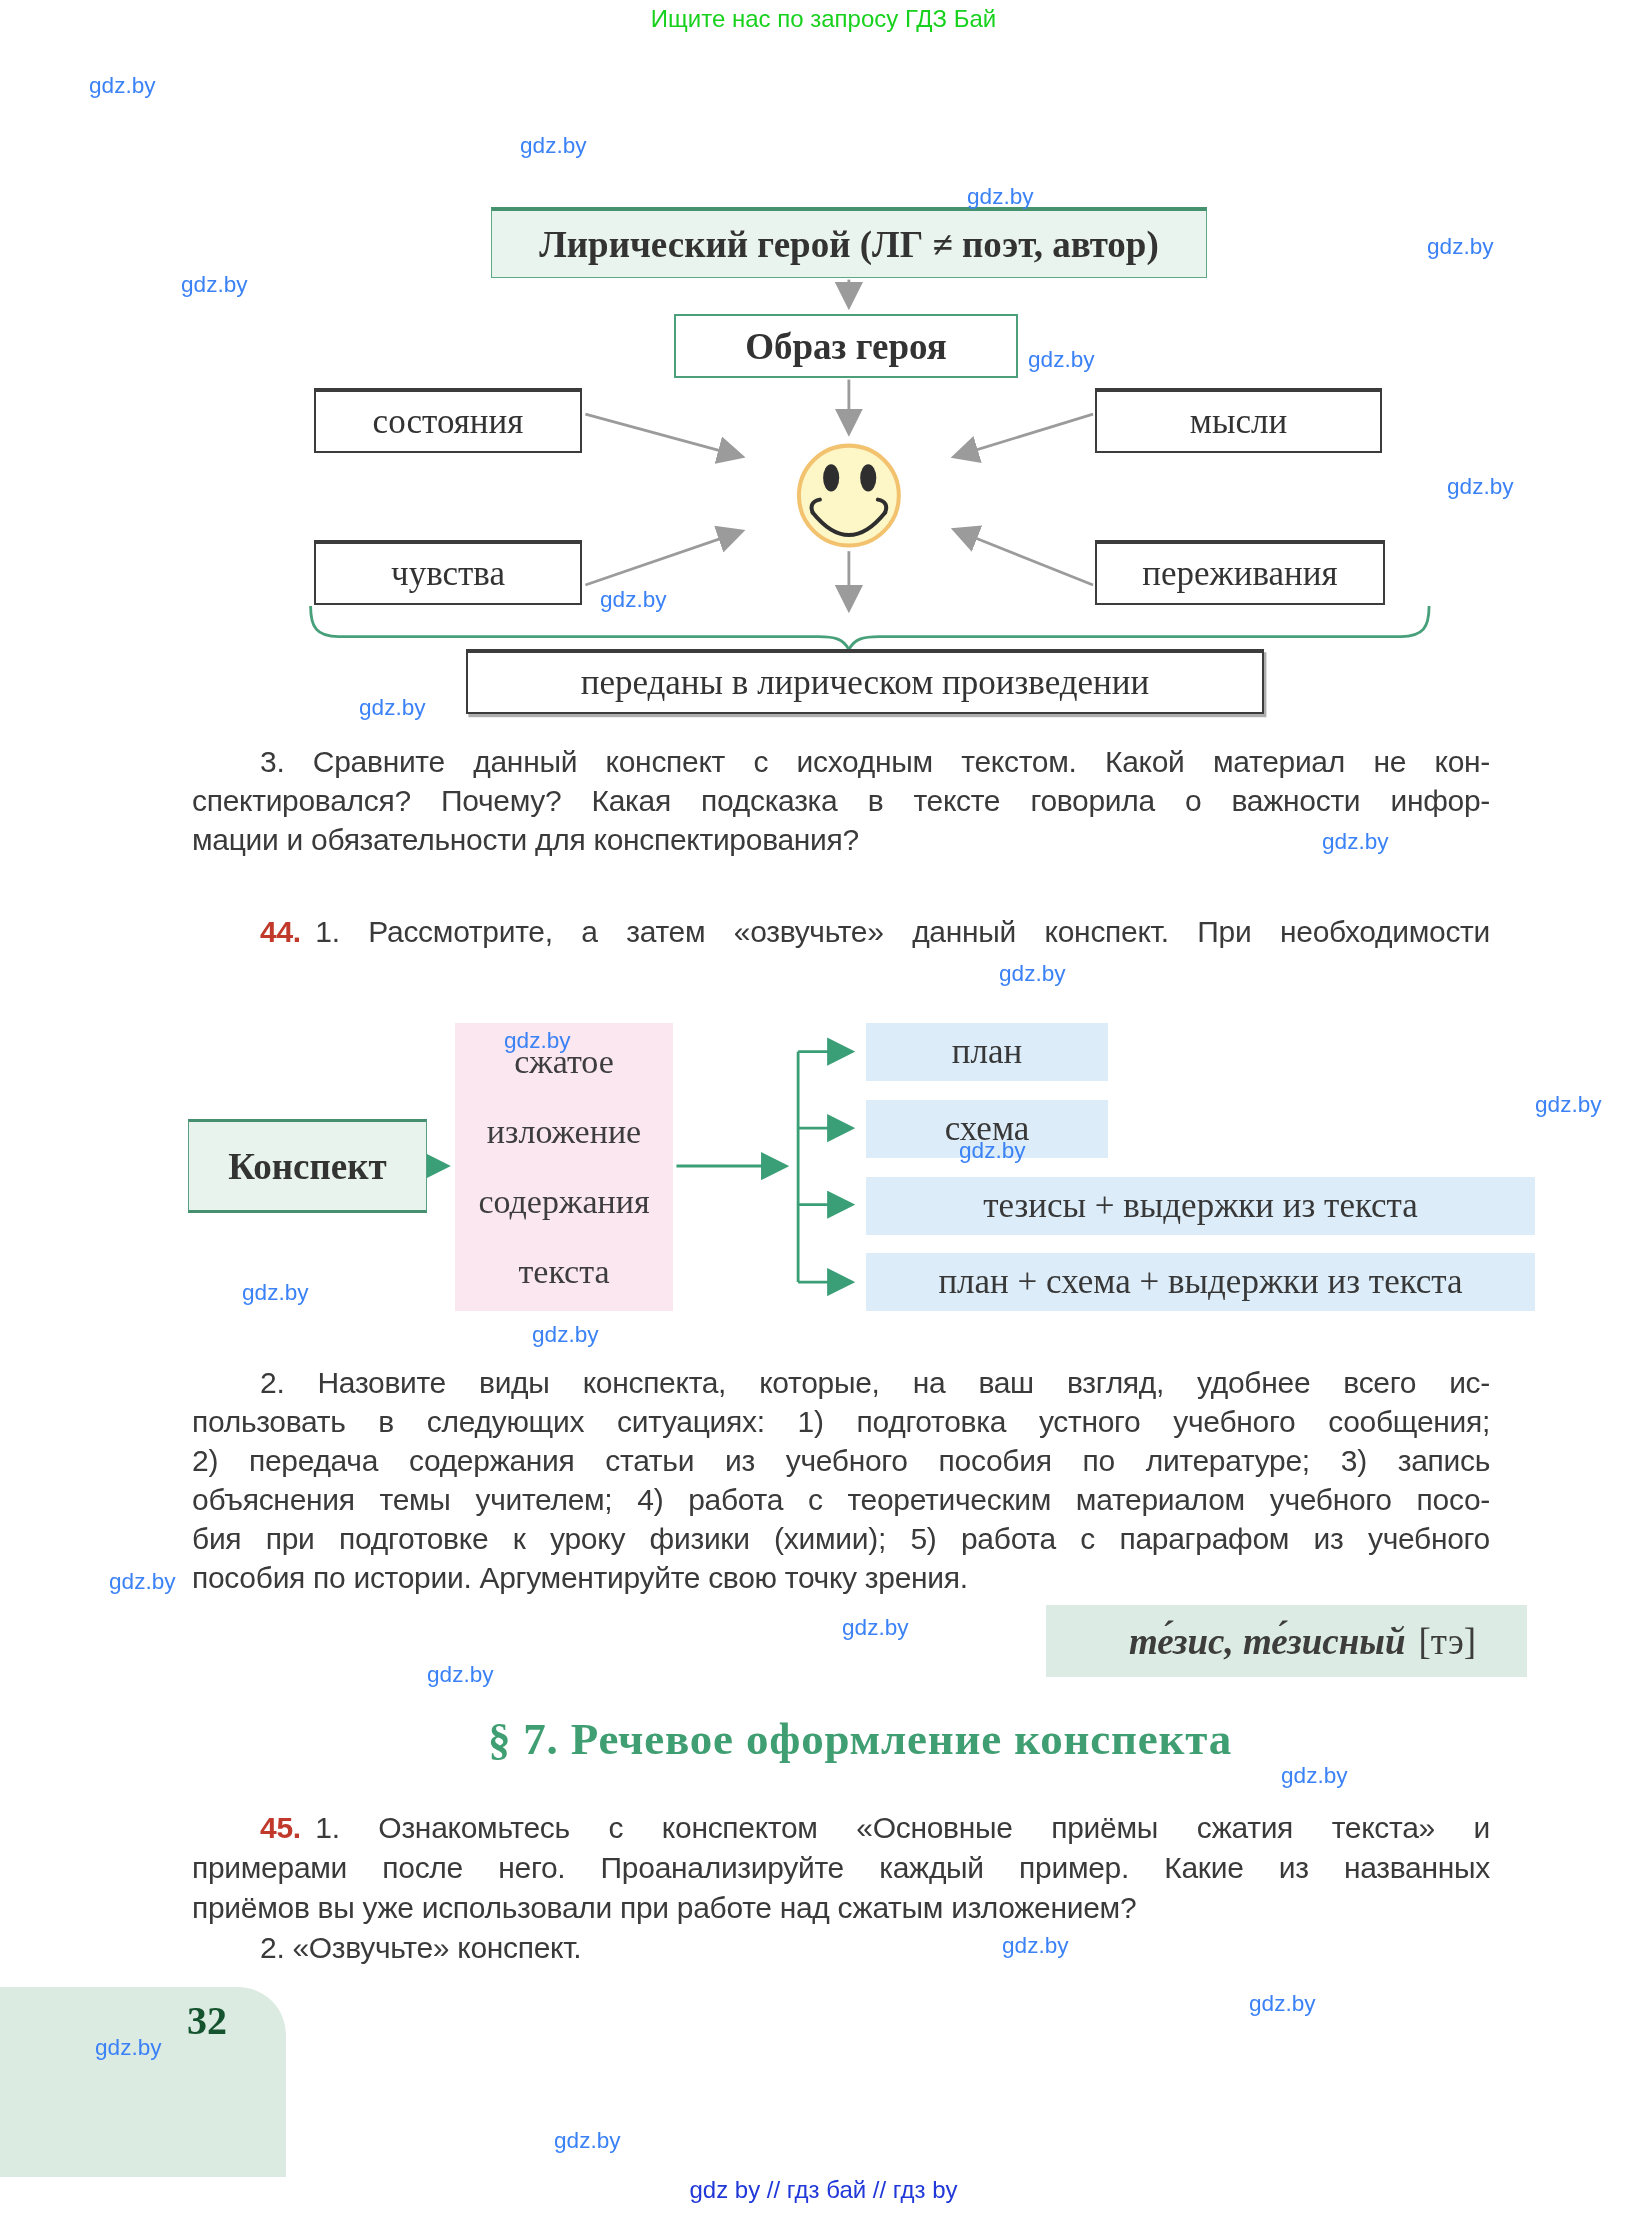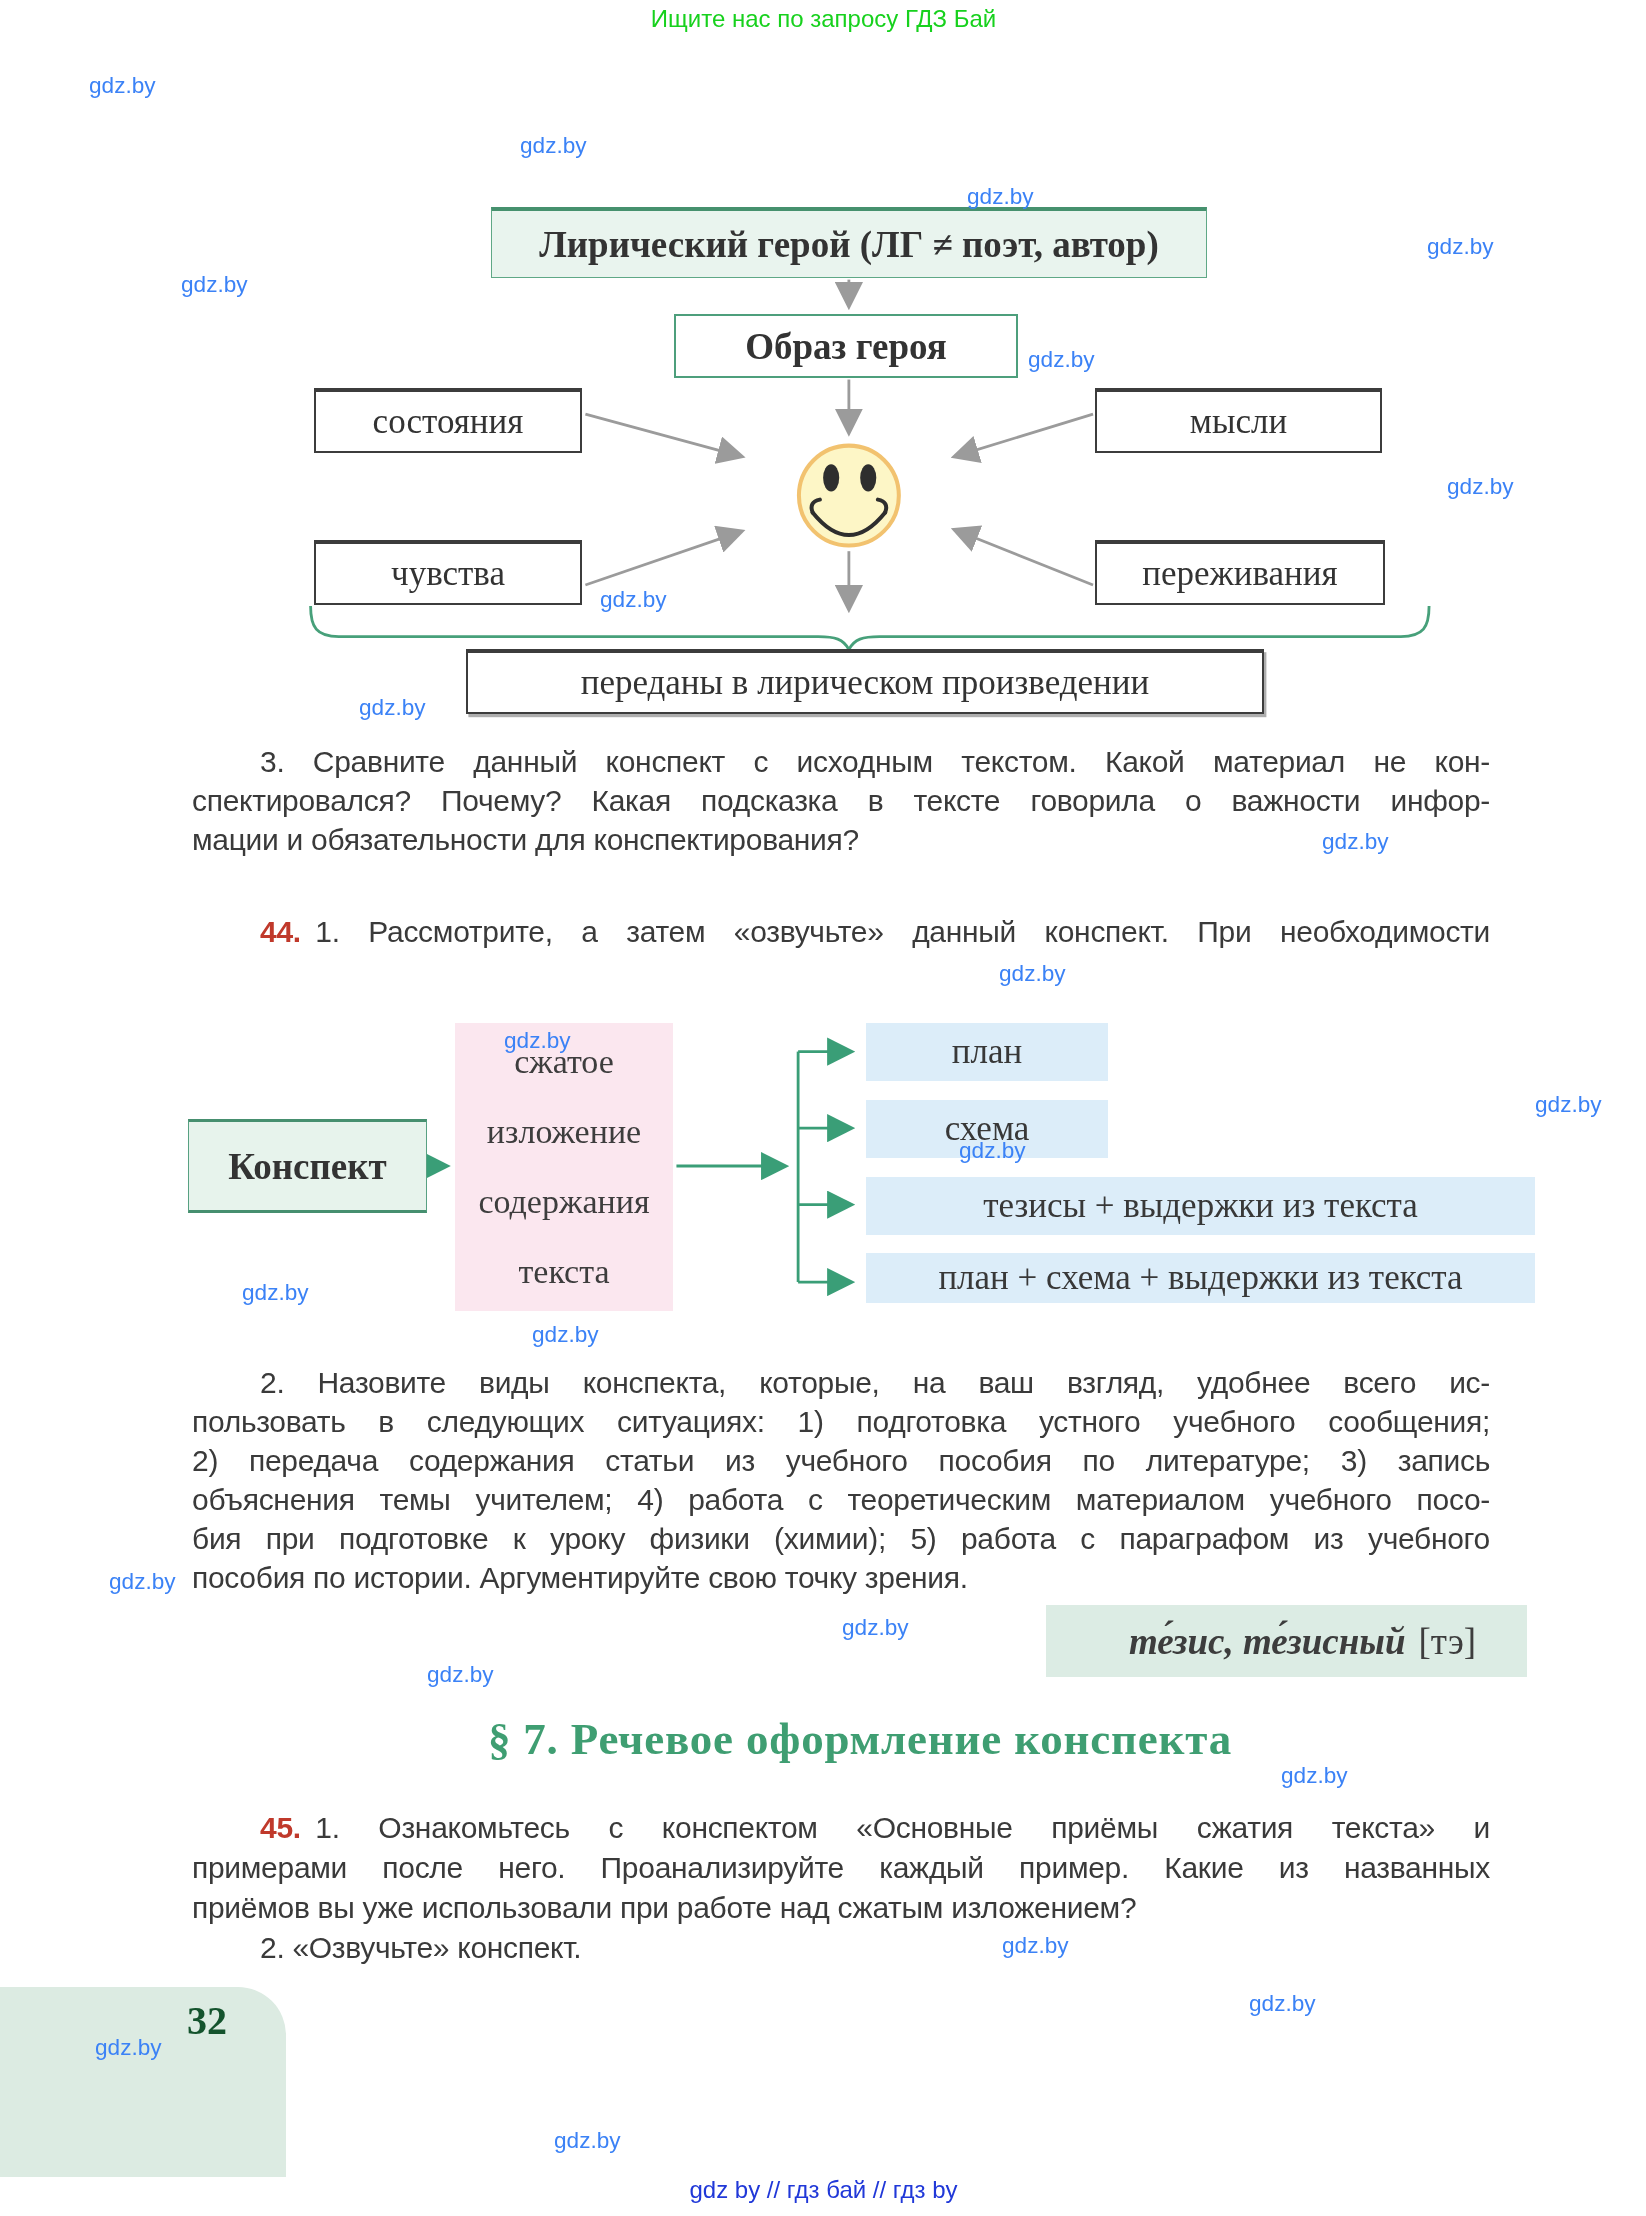--- a/index.html
+++ b/index.html
@@ -121,21 +121,21 @@
     <div class="box konspekt" style="left:188px;top:1119px;width:239px;height:94px;">Конспект</div>
     <div class="box pinkbox" style="left:455px;top:1023px;width:218px;height:288px;">
       <span>сжатое</span>
       <span>изложение</span>
       <span>содержания</span>
       <span>текста</span>
     </div>
     <div class="box bluebox" style="left:866px;top:1023px;width:242px;height:58px;">план</div>
     <div class="box bluebox" style="left:866px;top:1100px;width:242px;height:58px;">схема</div>
     <div class="box bluebox" style="left:866px;top:1177px;width:669px;height:58px;">тезисы + выдержки из текста</div>
-    <div class="box bluebox" style="left:866px;top:1253px;width:669px;height:50px;">план + схема + выдержки из текста</div>
+    <div class="box bluebox" style="left:866px;top:1253px;width:669px;height:58px;">план + схема + выдержки из текста</div>
 
     <div class="para" style="top:1363px;">
       <span class="ln jl indent">2. Назовите виды конспекта, которые, на ваш взгляд, удобнее всего ис-</span>
       <span class="ln jl">пользовать в следующих ситуациях: 1) подготовка устного учебного сообщения;</span>
       <span class="ln jl">2) передача содержания статьи из учебного пособия по литературе; 3) запись</span>
       <span class="ln jl">объяснения темы учителем; 4) работа с теоретическим материалом учебного посо-</span>
       <span class="ln jl">бия при подготовке к уроку физики (химии); 5) работа с параграфом из учебного</span>
       <span class="ln">пособия по истории. Аргументируйте свою точку зрения.</span>
     </div>
 

